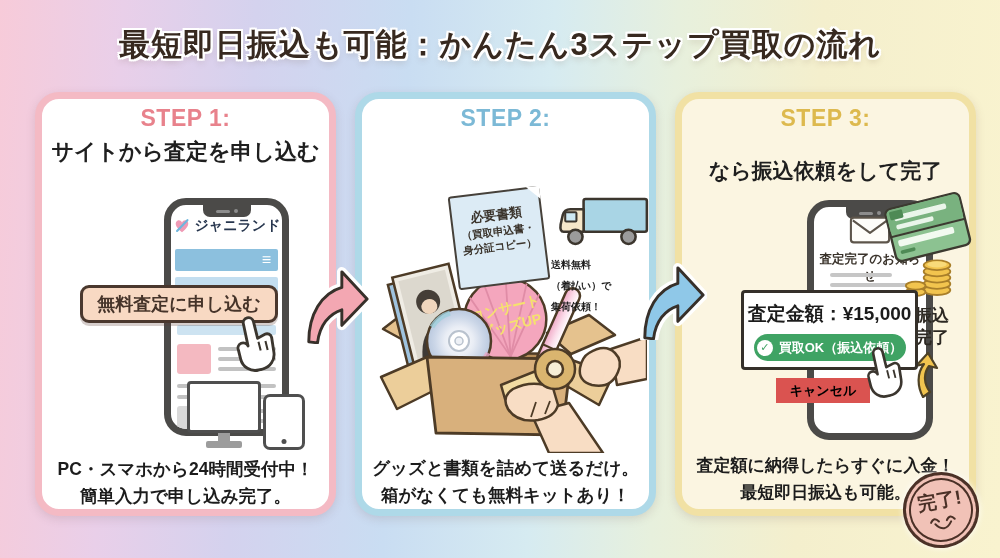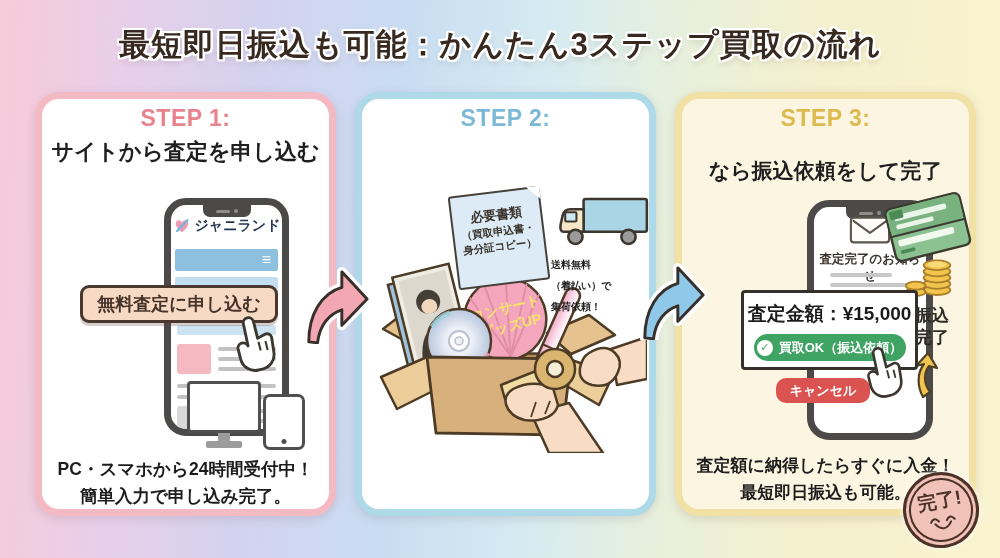--- a/index.html
+++ b/index.html
@@ -67,21 +67,21 @@
   .note1{top:357px;}
   
   .mail{position:absolute;top:8px;left:50%;transform:translateX(-50%);}
   .notif{position:absolute;top:44px;left:0;width:100%;text-align:center;font-size:12.5px;font-weight:800;color:#3a332b;}
   .gline{position:absolute;left:16px;height:4px;background:#c6c6c6;border-radius:2px;}
   .g1{top:66px;width:62px;}.g2{top:76px;width:84px;}.g3{top:86px;width:64px;}
   .popup{position:absolute;left:59px;top:191px;width:177px;height:80px;box-sizing:border-box;background:#fff;border:3px solid #35302a;border-radius:4px;z-index:5;text-align:center;}
   .amount{margin-top:8px;font-size:19px;font-weight:800;color:#1c1c1c;}
   .okbtn{margin:7px auto 0;width:152px;height:27px;background:#3fa364;border-radius:14px;color:#fff;display:flex;align-items:center;justify-content:center;gap:6px;font-size:13px;font-weight:800;}
   .check{width:16px;height:16px;background:#fff;border-radius:50%;color:#3fa364;font-size:11px;font-weight:900;display:flex;align-items:center;justify-content:center;flex:none;}
-  .cancel{position:absolute;left:94px;top:279px;width:94px;height:25px;background:#da5350;border-radius:10px;color:#ffffff;font-size:13px;font-weight:800;display:flex;align-items:center;justify-content:center;z-index:4;}
+  .cancel{position:absolute;left:94px;top:279px;width:94px;height:25px;background:#da5350;border-radius:0;color:#000000;font-size:13px;font-weight:800;display:flex;align-items:center;justify-content:center;z-index:4;}
   .bankbook{position:absolute;left:206px;top:99px;transform:rotate(-14deg);z-index:2;}
   .coins{position:absolute;left:223px;top:153px;z-index:3;}
   .transfer{position:absolute;left:228px;top:206px;width:44px;text-align:center;font-size:17px;font-weight:800;color:#2c2822;line-height:22px;z-index:3;}
   .uparrow{position:absolute;left:225px;top:253px;width:36px;z-index:3;}
   .note3{top:353px;font-size:17px;}
   
   .flow-arrow{position:absolute;z-index:8;}
   .arrow12{left:301px;top:260px;width:70px;height:84px;}
   .arrow23{left:637px;top:256px;width:70px;height:84px;}
   .stamp{position:absolute;left:903px;top:472px;width:76px;height:76px;box-sizing:border-box;z-index:9;
@@ -247,20 +247,24 @@
         <polygon points="186,196 168,156 206,146 240,196" fill="#f8ddc4"></polygon>
         <path d="M150,132 q-12,8 -5,20 q9,14 30,11 q17,-3 20,-15 l-5,-17 q-20,-9 -40,1 z" fill="#f8ddc4"></path>
         <path d="M168,160 l5,-15 M182,157 l5,-13" fill="none" stroke-width="1.8"></path>
         <circle cx="192" cy="112" r="20" fill="#dab56f"></circle>
         <circle cx="192" cy="112" r="8" fill="#f7eed6"></circle>
         <polygon points="248,92 284,80 284,122 254,128" fill="#f8ddc4"></polygon>
         <path d="M226,96 q16,-10 26,0 q8,8 3,19 q-7,17 -26,13 q-14,-4 -12,-17 q2,-11 9,-15 z" fill="#f8ddc4"></path>
       </g>
     </svg>
 
+    <p class="note note2">
+      <span>グッズと書類を詰めて送るだけ。</span><br>
+      <span>箱がなくても無料キットあり！</span>
+    </p>
   </section>
 
   <section class="panel panel3">
     <div class="step-label s3">STEP 3:</div>
     <h2 class="heading h3">
       <br>
       <span>なら振込依頼をして完了</span>
     </h2>
 
     <div class="phone phone3">

